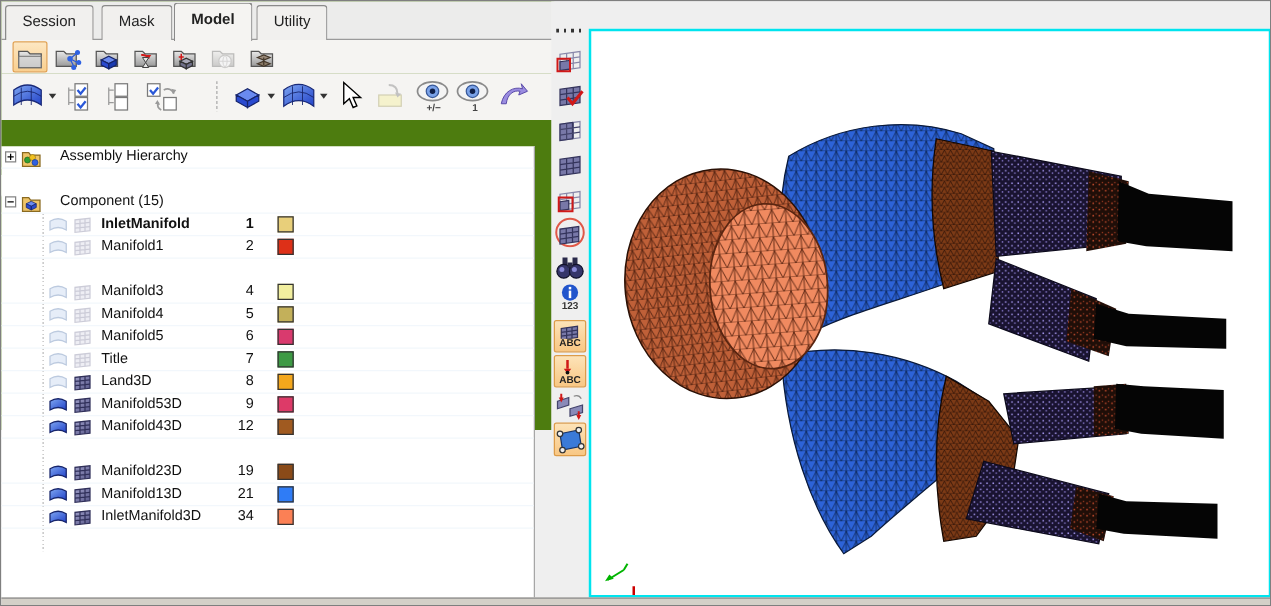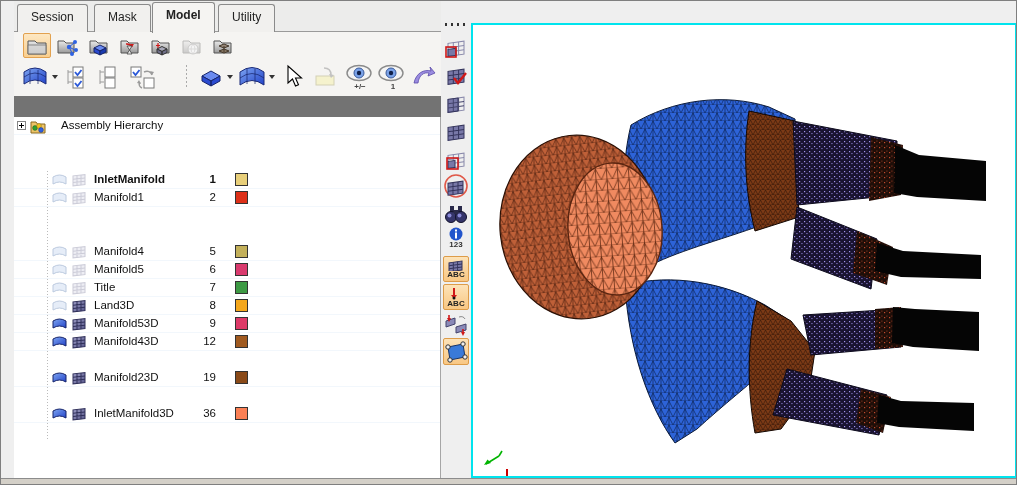--- a/index.html
+++ b/index.html
@@ -1,20 +1,20 @@
 <!DOCTYPE html>
 <html><head>
 <meta charset="utf-8">
 <style>
   * { margin:0; padding:0; box-sizing:border-box; }
   html,body { font-family:"Liberation Sans", sans-serif; }
   #win { position:relative; width:1017px; height:485px; background:#efefef; border:1px solid #7f7f7f; overflow:hidden; }
 
   
-  #left-pane { position:absolute; left:13px; top:0; width:443px; height:343px; background:#737373; border-right:1px solid #c6c6c6; }
+  #left-pane { position:absolute; left:0; top:0; width:443px; height:343px; background:#4d7c0f; border-right:1px solid #c6c6c6; }
   #tabbar { position:absolute; left:0; top:0; width:443px; height:31px; background:#ececeb; border-bottom:1px solid #9a9a9a; }
   .tab { position:absolute; top:3px; height:28px; padding:5px 13px 0 13px; font-size:12px; color:#222;
          background:#f1f0ee; border:1px solid #8a8a8a; border-bottom:none; border-radius:3px 3px 0 0; cursor:default; }
   .tab.active { top:1px; height:31px; background:#f5f4f2; font-weight:bold; z-index:3; }
   #toolbar1 { position:absolute; left:0; top:31px; width:443px; height:27px; background:#f5f4f2; }
   #toolbar2 { position:absolute; left:0; top:58px; width:443px; height:37px; background:#f5f4f2; }
   .tbtn { position:absolute; top:1px; width:28px; height:25px; display:flex; align-items:center; justify-content:center; border:1px solid transparent; border-radius:2px; }
   .tbtn.sel { background:linear-gradient(#fde7c2,#f9cf8f); border-color:#e2a14f; }
   .tbtn2 { position:absolute; top:3px; height:30px; display:flex; align-items:center; }
   .caret { width:0; height:0; border-left:3px solid transparent; border-right:3px solid transparent; border-top:4px solid #333; margin-left:3px; }
@@ -256,20 +256,29 @@
       <div class="trow" style="top:0">
         <span class="expbox plus"></span>
         <svg class="ticon16">
             <path d="M1 4h5l1.5 2H15v9H1z" fill="#eec468" stroke="#8a6a20"></path>
             <circle cx="5" cy="10" r="2.4" fill="#30a030" stroke="#1a5a1a" stroke-width=".5"></circle>
             <circle cx="9" cy="8" r="2.4" fill="#f0c020" stroke="#8a6a10" stroke-width=".5"></circle>
             <circle cx="11" cy="12" r="2.4" fill="#3060e0" stroke="#123488" stroke-width=".5"></circle>
           </svg>
         <span class="lbl">Assembly Hierarchy</span>
       </div>
+      <div class="trow" style="top:36px">
+        <span class="expbox"></span>
+        <svg class="ticon16">
+            <path d="M1 4h5l1.5 2H15v9H1z" fill="#eec468" stroke="#8a6a20"></path>
+            <path d="M4 9l4-2 4 2-4 2z" fill="#6a8af0" stroke="#16246a" stroke-width=".6"></path>
+            <path d="M4 9l4 2v3l-4-2zM12 9l-4 2v3l4-2z" fill="#2a4ad0" stroke="#16246a" stroke-width=".6"></path>
+          </svg>
+        <span class="lbl">Component (15)</span>
+      </div>
 
       <div class="trow crow" style="top:54px">
         <svg class="geoico">
             <path class="gp" d="M1 4q6.5-4 13 0v7q-6.5-4-13 0z"></path>
           </svg>
         <svg class="meshico">
             <g class="mp" transform="skewY(-6)">
               <rect x="1" y="3" width="12" height="10"></rect>
               <path d="M5 3v10M9 3v10M1 6.3h12M1 9.6h12" fill="none"></path>
             </g>
@@ -285,20 +294,34 @@
         <svg class="meshico">
             <g class="mp" transform="skewY(-6)">
               <rect x="1" y="3" width="12" height="10"></rect>
               <path d="M5 3v10M9 3v10M1 6.3h12M1 9.6h12" fill="none"></path>
             </g>
           </svg>
         <span class="lbl">Manifold1</span>
         <span class="cid">2</span>
         <span class="swatch" style="background-color: rgb(221, 48, 24);"></span>
       </div>
+      <div class="trow crow" style="top:108px">
+        <svg class="geoico">
+            <path class="gp" d="M1 4q6.5-4 13 0v7q-6.5-4-13 0z"></path>
+          </svg>
+        <svg class="meshico">
+            <g class="mp" transform="skewY(-6)">
+              <rect x="1" y="3" width="12" height="10"></rect>
+              <path d="M5 3v10M9 3v10M1 6.3h12M1 9.6h12" fill="none"></path>
+            </g>
+          </svg>
+        <span class="lbl">Manifold3</span>
+        <span class="cid">4</span>
+        <span class="swatch" style="background-color: rgb(242, 239, 159);"></span>
+      </div>
       <div class="trow crow" style="top:126px">
         <svg class="geoico">
             <path class="gp" d="M1 4q6.5-4 13 0v7q-6.5-4-13 0z"></path>
           </svg>
         <svg class="meshico">
             <g class="mp" transform="skewY(-6)">
               <rect x="1" y="3" width="12" height="10"></rect>
               <path d="M5 3v10M9 3v10M1 6.3h12M1 9.6h12" fill="none"></path>
             </g>
           </svg>
@@ -383,32 +406,46 @@
         <svg class="meshico on">
             <g class="mp" transform="skewY(-6)">
               <rect x="1" y="3" width="12" height="10"></rect>
               <path d="M5 3v10M9 3v10M1 6.3h12M1 9.6h12" fill="none"></path>
             </g>
           </svg>
         <span class="lbl">Manifold23D</span>
         <span class="cid">19</span>
         <span class="swatch" style="background-color: rgb(138, 74, 24);"></span>
       </div>
+      <div class="trow crow" style="top:270px">
+        <svg class="geoico on">
+            <path class="gp" d="M1 4q6.5-4 13 0v7q-6.5-4-13 0z"></path>
+          </svg>
+        <svg class="meshico on">
+            <g class="mp" transform="skewY(-6)">
+              <rect x="1" y="3" width="12" height="10"></rect>
+              <path d="M5 3v10M9 3v10M1 6.3h12M1 9.6h12" fill="none"></path>
+            </g>
+          </svg>
+        <span class="lbl">Manifold13D</span>
+        <span class="cid">21</span>
+        <span class="swatch" style="background-color: rgb(47, 124, 246);"></span>
+      </div>
       <div class="trow crow" style="top:288px">
         <svg class="geoico on">
             <path class="gp" d="M1 4q6.5-4 13 0v7q-6.5-4-13 0z"></path>
           </svg>
         <svg class="meshico on">
             <g class="mp" transform="skewY(-6)">
               <rect x="1" y="3" width="12" height="10"></rect>
               <path d="M5 3v10M9 3v10M1 6.3h12M1 9.6h12" fill="none"></path>
             </g>
           </svg>
         <span class="lbl">InletManifold3D</span>
-        <span class="cid">36</span>
+        <span class="cid">34</span>
         <span class="swatch" style="background-color: rgb(251, 128, 85);"></span>
       </div>
 
     </div>
   </div>
 
   <div id="side-toolbar">
     <div id="grip"></div>
 
     <div class="sbtn" style="top:33px">

